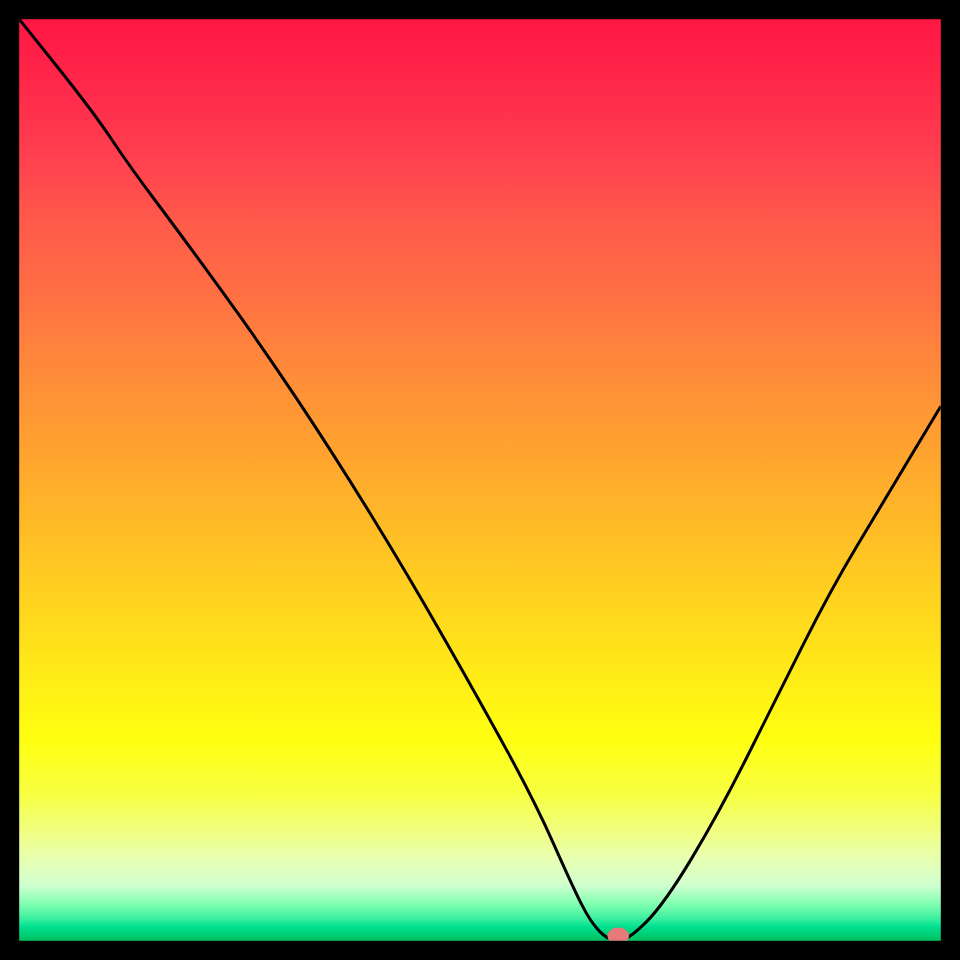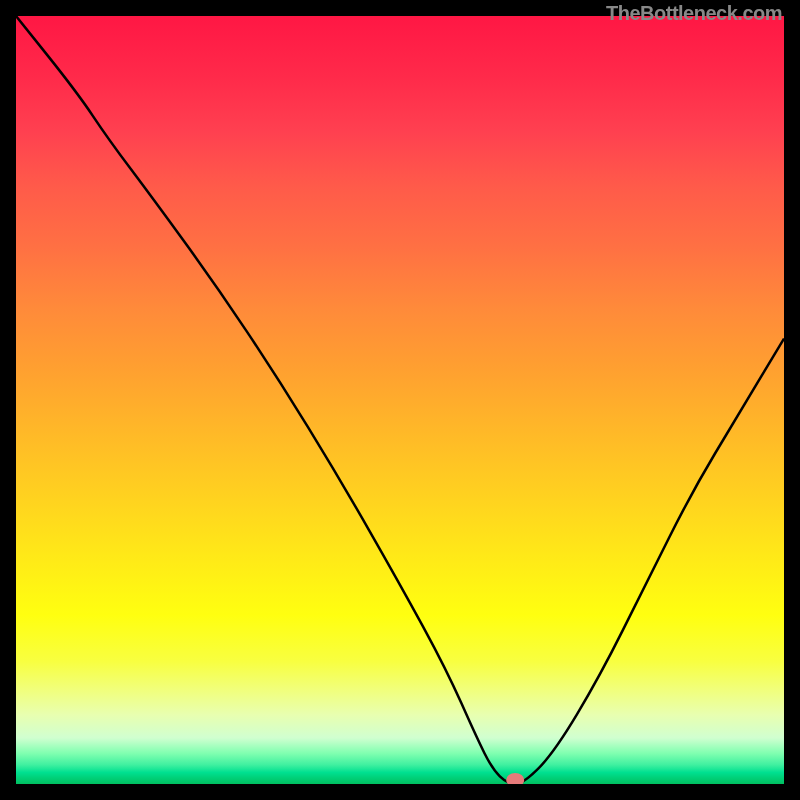--- a/index.html
+++ b/index.html
@@ -74,14 +74,13 @@
 </head>
 <body>
 
 <div class="chart-container">
   <div class="plot-area">
     <svg class="curve-svg" viewBox="0 0 768 768">
       <path class="curve-path" d="M 0 0 Q 0 0 30.72 38.39999999999998 Q 61.44 76.79999999999995 76.8 99.83999999999997 Q 92.16 122.88 115.2 153.59999999999997 Q 138.24 184.31999999999994 168.96 226.55999999999995 Q 199.68 268.79999999999995 230.4 314.88 Q 261.12 360.96 291.84000000000003 410.88 Q 322.56 460.79999999999995 353.28 514.56 Q 384 568.3199999999999 407.04 610.56 Q 430.08000000000004 652.8 445.44 687.3599999999999 Q 460.79999999999995 721.92 468.47999999999996 737.28 Q 476.15999999999997 752.64 483.84 760.3199999999999 Q 491.52 768 499.2 768 Q 506.88 768 522.24 752.64 Q 537.5999999999999 737.28 560.64 698.88 Q 583.6800000000001 660.48 606.72 614.4 Q 629.76 568.3199999999999 652.8 522.24 Q 675.84 476.15999999999997 698.88 437.76 Q 721.92 399.36 744.96 360.96000000000004 T 768 322.56000000000006"></path>
       <ellipse class="marker" cx="499.20000000000005" cy="764" rx="9" ry="7"></ellipse>
     </svg>
   </div>
-  <div class="attribution">TheBottleneck.com</div>
 </div>
 
 </body></html>

